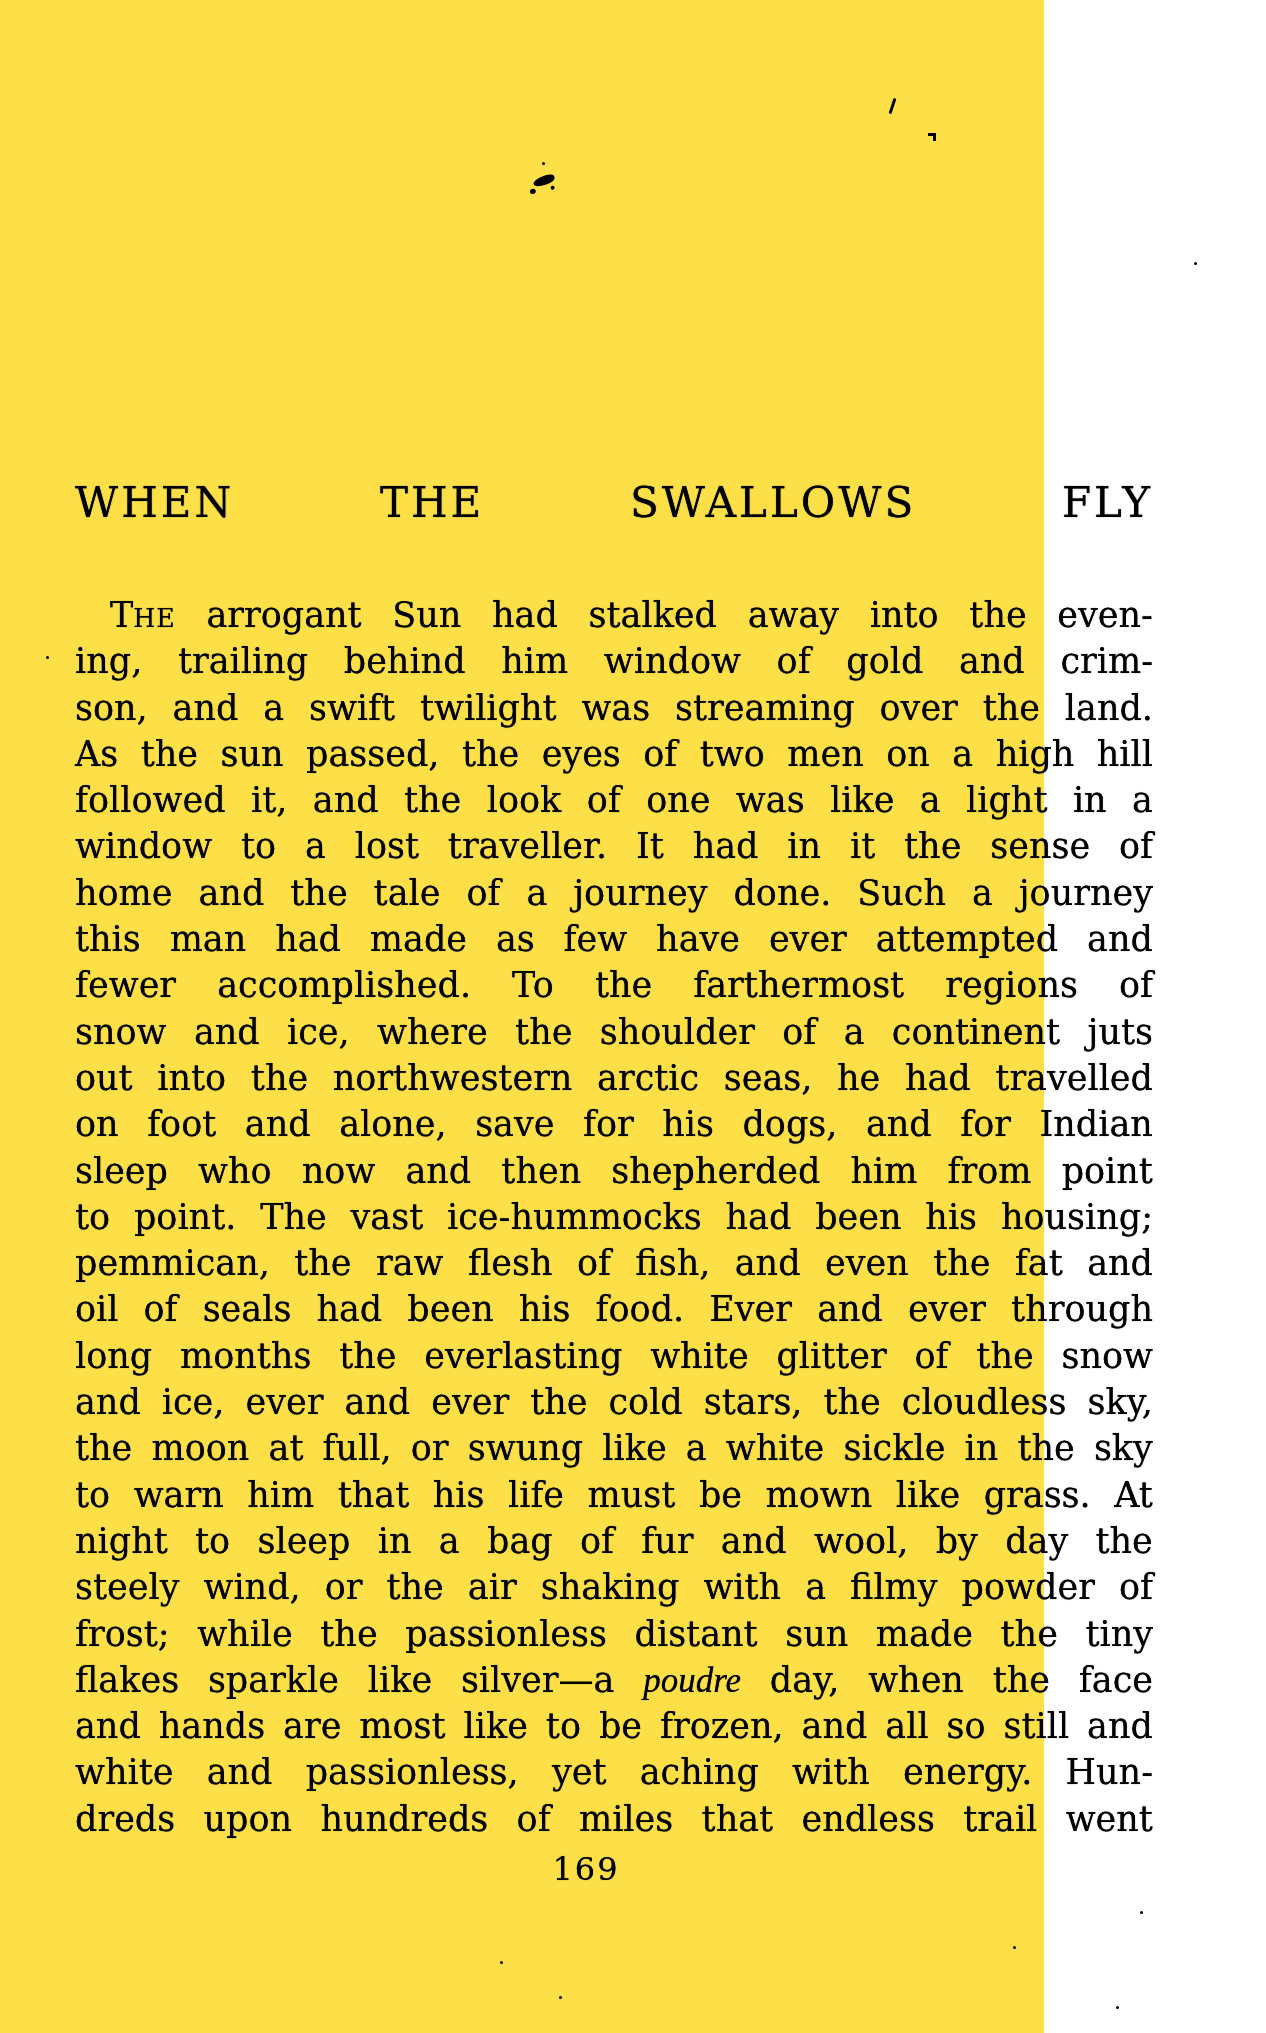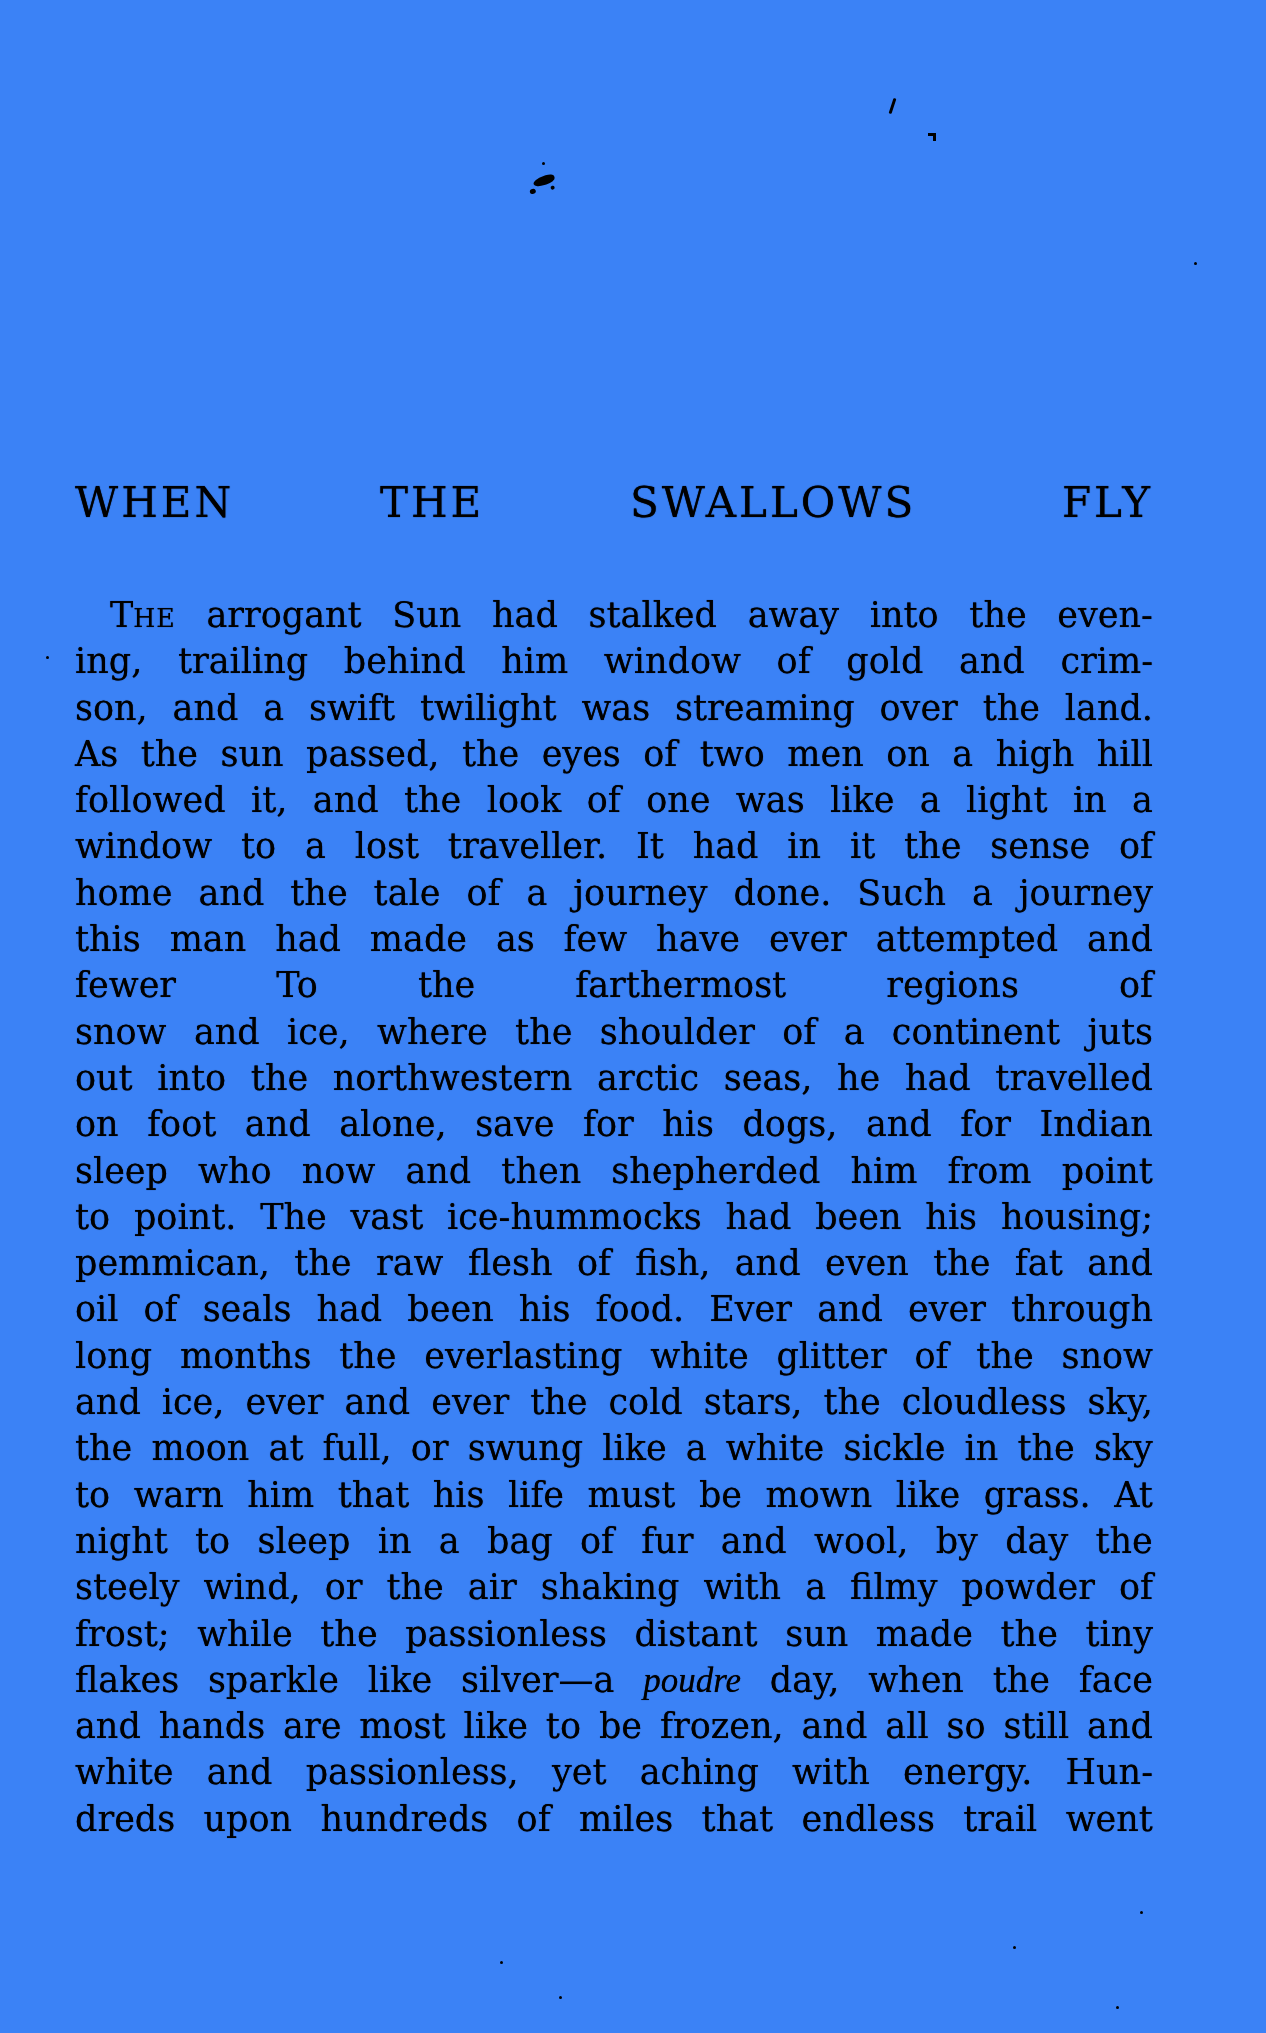--- a/index.html
+++ b/index.html
@@ -5,23 +5,23 @@
   html, body {
     margin: 0;
     padding: 0;
     width: 1266px;
     height: 2033px;
     background: #ffffff;
     overflow: hidden;
   }
   .page {
     position: relative;
-    width: 1266px;
+    width: 1044px;
     height: 2033px;
-    background: #3b82f6;
+    background: #fde047;
     color: #000;
     font-family: "DejaVu Serif", "Liberation Serif", serif;
   }
   .title {
     position: absolute;
     left: 75px;
     top: 478px;
     width: 1078px;
     margin: 0;
     display: flex;
@@ -86,41 +86,42 @@
 
   <div class="body-block" id="body">
       <div class="line indent"><span class="w"><span>T</span><span class="sc">HE</span></span><span class="w"><span>arrogant</span></span><span class="w"><span>Sun</span></span><span class="w"><span>had</span></span><span class="w"><span>stalked</span></span><span class="w"><span>away</span></span><span class="w"><span>into</span></span><span class="w"><span>the</span></span><span class="w"><span>even-</span></span></div>
       <div class="line"><span class="w"><span>ing,</span></span><span class="w"><span>trailing</span></span><span class="w"><span>behind</span></span><span class="w"><span>him</span></span><span class="w"><span>window</span></span><span class="w"><span>of</span></span><span class="w"><span>gold</span></span><span class="w"><span>and</span></span><span class="w"><span>crim-</span></span></div>
       <div class="line"><span class="w"><span>son,</span></span><span class="w"><span>and</span></span><span class="w"><span>a</span></span><span class="w"><span>swift</span></span><span class="w"><span>twilight</span></span><span class="w"><span>was</span></span><span class="w"><span>streaming</span></span><span class="w"><span>over</span></span><span class="w"><span>the</span></span><span class="w"><span>land.</span></span></div>
       <div class="line"><span class="w"><span>As</span></span><span class="w"><span>the</span></span><span class="w"><span>sun</span></span><span class="w"><span>passed,</span></span><span class="w"><span>the</span></span><span class="w"><span>eyes</span></span><span class="w"><span>of</span></span><span class="w"><span>two</span></span><span class="w"><span>men</span></span><span class="w"><span>on</span></span><span class="w"><span>a</span></span><span class="w"><span>high</span></span><span class="w"><span>hill</span></span></div>
       <div class="line"><span class="w"><span>followed</span></span><span class="w"><span>it,</span></span><span class="w"><span>and</span></span><span class="w"><span>the</span></span><span class="w"><span>look</span></span><span class="w"><span>of</span></span><span class="w"><span>one</span></span><span class="w"><span>was</span></span><span class="w"><span>like</span></span><span class="w"><span>a</span></span><span class="w"><span>light</span></span><span class="w"><span>in</span></span><span class="w"><span>a</span></span></div>
       <div class="line"><span class="w"><span>window</span></span><span class="w"><span>to</span></span><span class="w"><span>a</span></span><span class="w"><span>lost</span></span><span class="w"><span>traveller.</span></span><span class="w"><span>It</span></span><span class="w"><span>had</span></span><span class="w"><span>in</span></span><span class="w"><span>it</span></span><span class="w"><span>the</span></span><span class="w"><span>sense</span></span><span class="w"><span>of</span></span></div>
       <div class="line"><span class="w"><span>home</span></span><span class="w"><span>and</span></span><span class="w"><span>the</span></span><span class="w"><span>tale</span></span><span class="w"><span>of</span></span><span class="w"><span>a</span></span><span class="w"><span>journey</span></span><span class="w"><span>done.</span></span><span class="w"><span>Such</span></span><span class="w"><span>a</span></span><span class="w"><span>journey</span></span></div>
       <div class="line"><span class="w"><span>this</span></span><span class="w"><span>man</span></span><span class="w"><span>had</span></span><span class="w"><span>made</span></span><span class="w"><span>as</span></span><span class="w"><span>few</span></span><span class="w"><span>have</span></span><span class="w"><span>ever</span></span><span class="w"><span>attempted</span></span><span class="w"><span>and</span></span></div>
-      <div class="line"><span class="w"><span>fewer</span></span><span class="w"><span>To</span></span><span class="w"><span>the</span></span><span class="w"><span>farthermost</span></span><span class="w"><span>regions</span></span><span class="w"><span>of</span></span></div>
+      <div class="line"><span class="w"><span>fewer</span></span><span class="w"><span>accomplished.</span></span><span class="w"><span>To</span></span><span class="w"><span>the</span></span><span class="w"><span>farthermost</span></span><span class="w"><span>regions</span></span><span class="w"><span>of</span></span></div>
       <div class="line"><span class="w"><span>snow</span></span><span class="w"><span>and</span></span><span class="w"><span>ice,</span></span><span class="w"><span>where</span></span><span class="w"><span>the</span></span><span class="w"><span>shoulder</span></span><span class="w"><span>of</span></span><span class="w"><span>a</span></span><span class="w"><span>continent</span></span><span class="w"><span>juts</span></span></div>
       <div class="line"><span class="w"><span>out</span></span><span class="w"><span>into</span></span><span class="w"><span>the</span></span><span class="w"><span>northwestern</span></span><span class="w"><span>arctic</span></span><span class="w"><span>seas,</span></span><span class="w"><span>he</span></span><span class="w"><span>had</span></span><span class="w"><span>travelled</span></span></div>
       <div class="line"><span class="w"><span>on</span></span><span class="w"><span>foot</span></span><span class="w"><span>and</span></span><span class="w"><span>alone,</span></span><span class="w"><span>save</span></span><span class="w"><span>for</span></span><span class="w"><span>his</span></span><span class="w"><span>dogs,</span></span><span class="w"><span>and</span></span><span class="w"><span>for</span></span><span class="w"><span>Indian</span></span></div>
       <div class="line"><span class="w"><span>sleep</span></span><span class="w"><span>who</span></span><span class="w"><span>now</span></span><span class="w"><span>and</span></span><span class="w"><span>then</span></span><span class="w"><span>shepherded</span></span><span class="w"><span>him</span></span><span class="w"><span>from</span></span><span class="w"><span>point</span></span></div>
       <div class="line"><span class="w"><span>to</span></span><span class="w"><span>point.</span></span><span class="w"><span>The</span></span><span class="w"><span>vast</span></span><span class="w"><span>ice-hummocks</span></span><span class="w"><span>had</span></span><span class="w"><span>been</span></span><span class="w"><span>his</span></span><span class="w"><span>housing;</span></span></div>
       <div class="line"><span class="w"><span>pemmican,</span></span><span class="w"><span>the</span></span><span class="w"><span>raw</span></span><span class="w"><span>flesh</span></span><span class="w"><span>of</span></span><span class="w"><span>fish,</span></span><span class="w"><span>and</span></span><span class="w"><span>even</span></span><span class="w"><span>the</span></span><span class="w"><span>fat</span></span><span class="w"><span>and</span></span></div>
       <div class="line"><span class="w"><span>oil</span></span><span class="w"><span>of</span></span><span class="w"><span>seals</span></span><span class="w"><span>had</span></span><span class="w"><span>been</span></span><span class="w"><span>his</span></span><span class="w"><span>food.</span></span><span class="w"><span>Ever</span></span><span class="w"><span>and</span></span><span class="w"><span>ever</span></span><span class="w"><span>through</span></span></div>
       <div class="line"><span class="w"><span>long</span></span><span class="w"><span>months</span></span><span class="w"><span>the</span></span><span class="w"><span>everlasting</span></span><span class="w"><span>white</span></span><span class="w"><span>glitter</span></span><span class="w"><span>of</span></span><span class="w"><span>the</span></span><span class="w"><span>snow</span></span></div>
       <div class="line"><span class="w"><span>and</span></span><span class="w"><span>ice,</span></span><span class="w"><span>ever</span></span><span class="w"><span>and</span></span><span class="w"><span>ever</span></span><span class="w"><span>the</span></span><span class="w"><span>cold</span></span><span class="w"><span>stars,</span></span><span class="w"><span>the</span></span><span class="w"><span>cloudless</span></span><span class="w"><span>sky,</span></span></div>
       <div class="line"><span class="w"><span>the</span></span><span class="w"><span>moon</span></span><span class="w"><span>at</span></span><span class="w"><span>full,</span></span><span class="w"><span>or</span></span><span class="w"><span>swung</span></span><span class="w"><span>like</span></span><span class="w"><span>a</span></span><span class="w"><span>white</span></span><span class="w"><span>sickle</span></span><span class="w"><span>in</span></span><span class="w"><span>the</span></span><span class="w"><span>sky</span></span></div>
       <div class="line"><span class="w"><span>to</span></span><span class="w"><span>warn</span></span><span class="w"><span>him</span></span><span class="w"><span>that</span></span><span class="w"><span>his</span></span><span class="w"><span>life</span></span><span class="w"><span>must</span></span><span class="w"><span>be</span></span><span class="w"><span>mown</span></span><span class="w"><span>like</span></span><span class="w"><span>grass.</span></span><span class="w"><span>At</span></span></div>
       <div class="line"><span class="w"><span>night</span></span><span class="w"><span>to</span></span><span class="w"><span>sleep</span></span><span class="w"><span>in</span></span><span class="w"><span>a</span></span><span class="w"><span>bag</span></span><span class="w"><span>of</span></span><span class="w"><span>fur</span></span><span class="w"><span>and</span></span><span class="w"><span>wool,</span></span><span class="w"><span>by</span></span><span class="w"><span>day</span></span><span class="w"><span>the</span></span></div>
       <div class="line"><span class="w"><span>steely</span></span><span class="w"><span>wind,</span></span><span class="w"><span>or</span></span><span class="w"><span>the</span></span><span class="w"><span>air</span></span><span class="w"><span>shaking</span></span><span class="w"><span>with</span></span><span class="w"><span>a</span></span><span class="w"><span>filmy</span></span><span class="w"><span>powder</span></span><span class="w"><span>of</span></span></div>
       <div class="line"><span class="w"><span>frost;</span></span><span class="w"><span>while</span></span><span class="w"><span>the</span></span><span class="w"><span>passionless</span></span><span class="w"><span>distant</span></span><span class="w"><span>sun</span></span><span class="w"><span>made</span></span><span class="w"><span>the</span></span><span class="w"><span>tiny</span></span></div>
       <div class="line"><span class="w"><span>flakes</span></span><span class="w"><span>sparkle</span></span><span class="w"><span>like</span></span><span class="w"><span>silver—a</span></span><span class="w"><span class="i">poudre</span></span><span class="w"><span>day,</span></span><span class="w"><span>when</span></span><span class="w"><span>the</span></span><span class="w"><span>face</span></span></div>
       <div class="line"><span class="w"><span>and</span></span><span class="w"><span>hands</span></span><span class="w"><span>are</span></span><span class="w"><span>most</span></span><span class="w"><span>like</span></span><span class="w"><span>to</span></span><span class="w"><span>be</span></span><span class="w"><span>frozen,</span></span><span class="w"><span>and</span></span><span class="w"><span>all</span></span><span class="w"><span>so</span></span><span class="w"><span>still</span></span><span class="w"><span>and</span></span></div>
       <div class="line"><span class="w"><span>white</span></span><span class="w"><span>and</span></span><span class="w"><span>passionless,</span></span><span class="w"><span>yet</span></span><span class="w"><span>aching</span></span><span class="w"><span>with</span></span><span class="w"><span>energy.</span></span><span class="w"><span>Hun-</span></span></div>
       <div class="line"><span class="w"><span>dreds</span></span><span class="w"><span>upon</span></span><span class="w"><span>hundreds</span></span><span class="w"><span>of</span></span><span class="w"><span>miles</span></span><span class="w"><span>that</span></span><span class="w"><span>endless</span></span><span class="w"><span>trail</span></span><span class="w"><span>went</span></span></div>
     </div>
 
+  <div class="folio">169</div>
 
   <div id="artifacts">
       <div class="artifact dot" style="left: 542px; top: 162px;"></div>
       <div class="artifact smudge" style="left: 533px; top: 176px;"></div>
       <div class="artifact slash" style="left: 891px; top: 98px;"></div>
       <div class="artifact hook" style="left: 928px; top: 133px;"></div>
       <div class="artifact dot" style="left: 1194px; top: 262px;"></div>
       <div class="artifact dot" style="left: 46px; top: 656px;"></div>
       <div class="artifact dot" style="left: 1140px; top: 1911px;"></div>
       <div class="artifact dot" style="left: 1013px; top: 1946px;"></div>

